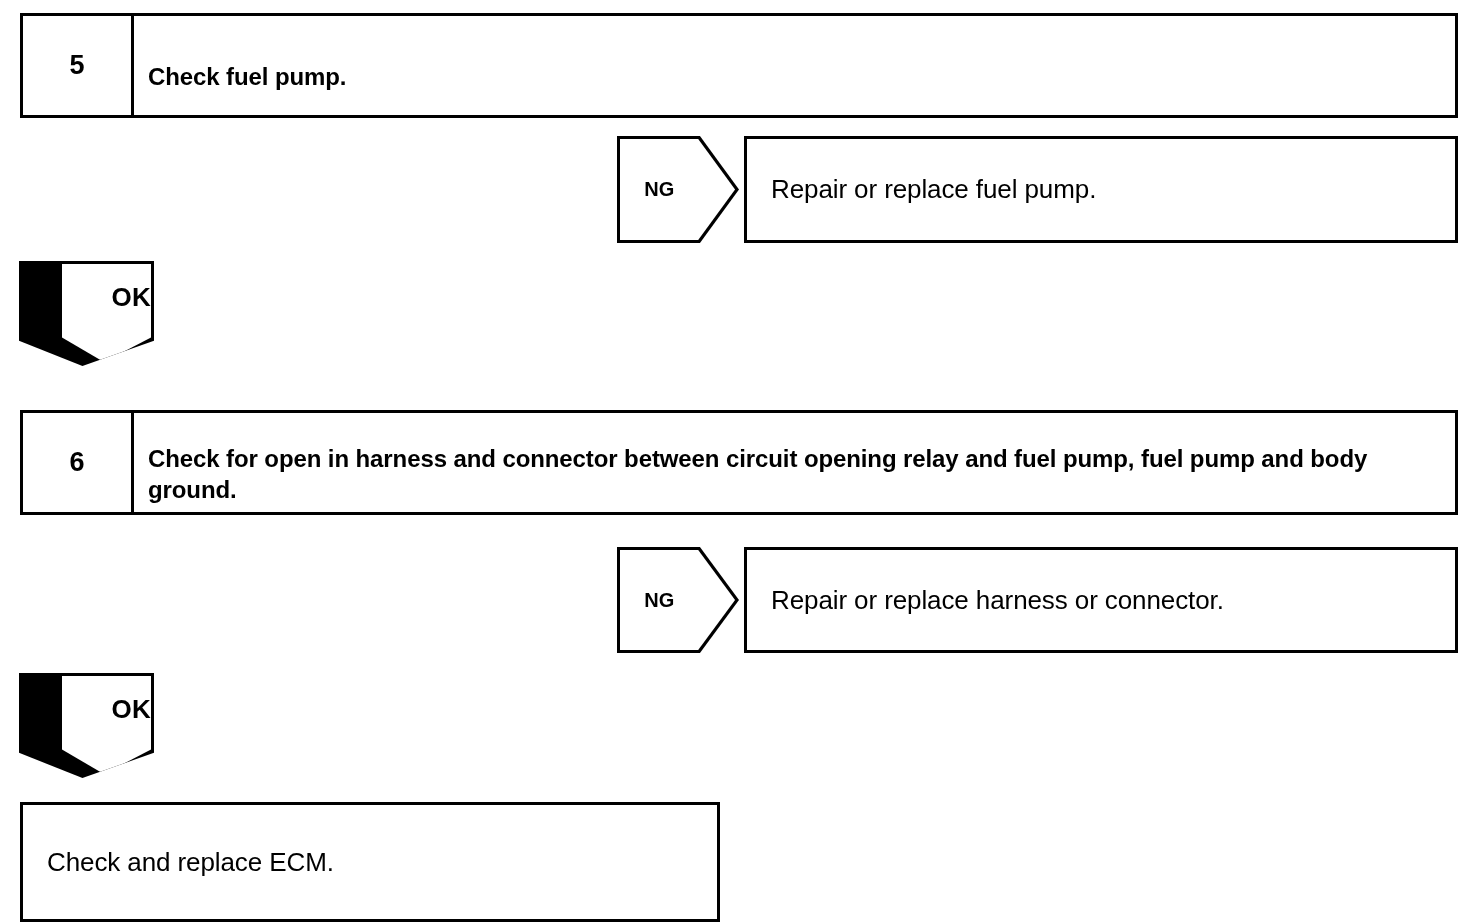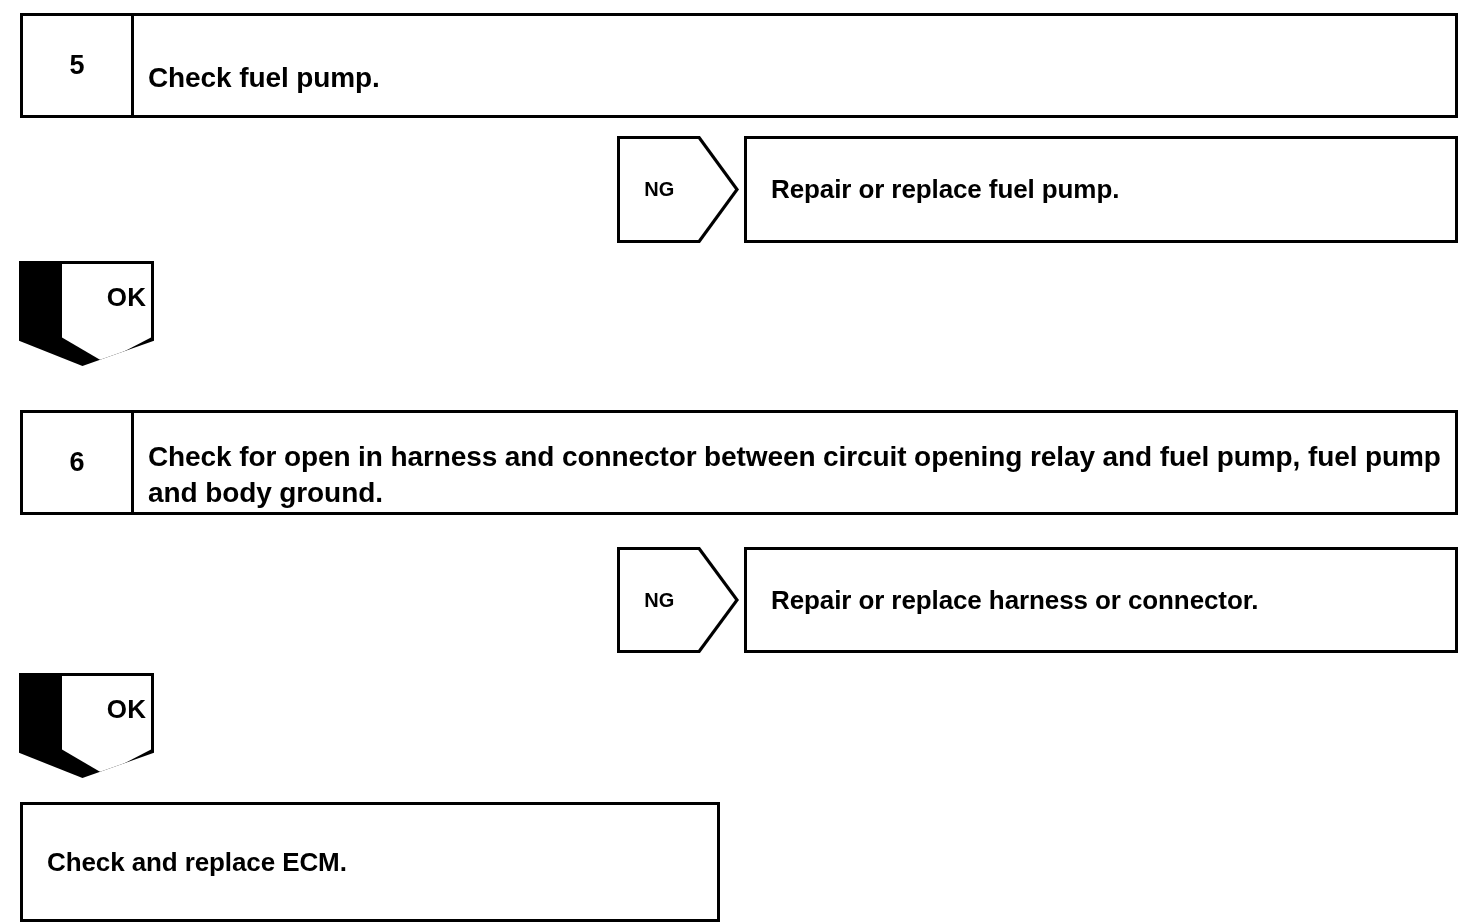--- a/index.html
+++ b/index.html
@@ -46,36 +46,36 @@
     justify-content: center;
     font-size: 27px;
     font-weight: bold;
     letter-spacing: 0.2px;
   }
   .step-text {
     flex: 1 1 auto;
     display: flex;
     align-items: center;
     padding: 0 14px;
-    font-size: 28px;
+    font-size: 24px;
     font-weight: bold;
     line-height: 1.28;
     letter-spacing: -0.1px;
     margin-top: 24px;
   }
 
   
   .plain-box {
     border: 3px solid #000;
     background: #fff;
     display: flex;
     align-items: center;
     padding: 18px 24px;
     font-size: 26px;
-    font-weight: bold;
+    font-weight: normal;
     letter-spacing: -0.1px;
   }
 
   
   .ng-tag {
     background: #000;
     
     clip-path: polygon(0 0, 68% 0, 100% 50%, 68% 100%, 0 100%);
     display: block;
   }
@@ -109,21 +109,21 @@
   .ok-tag .inner {
     position: absolute;
     left: 3px;
     top: 3px;
     right: 3px;
     bottom: 4px;
     background: #fff;
     clip-path: polygon(0 0, 100% 0, 100% 75%, 47% 100%, 0 75%);
     display: flex;
     align-items: flex-start;
-    justify-content: center;
+    justify-content: flex-end;
     margin-left: 40px;
   }
   .ok-tag .inner span {
     display: block;
     padding: 18px 0 0 40px;
     font-size: 26px;
     font-weight: bold;
     letter-spacing: 0.3px;
   }
 </style>

